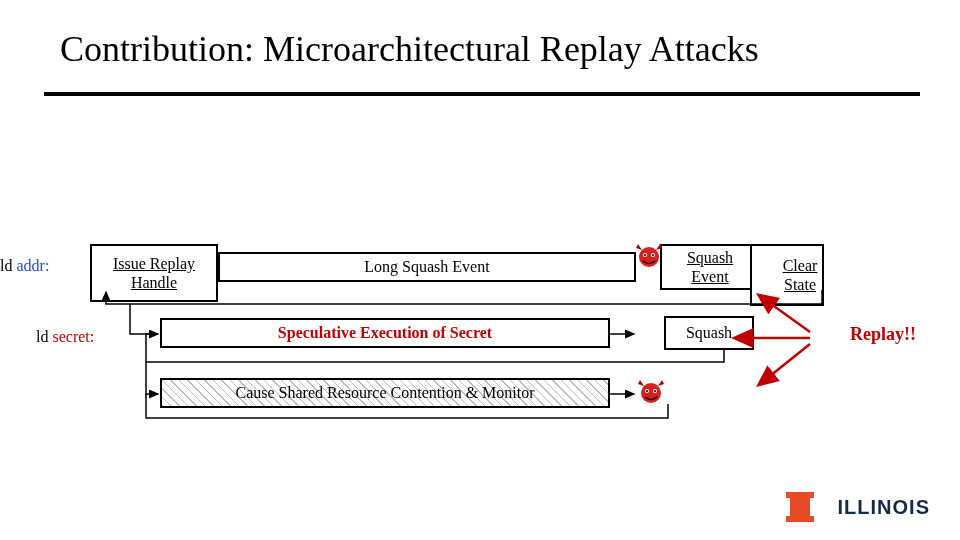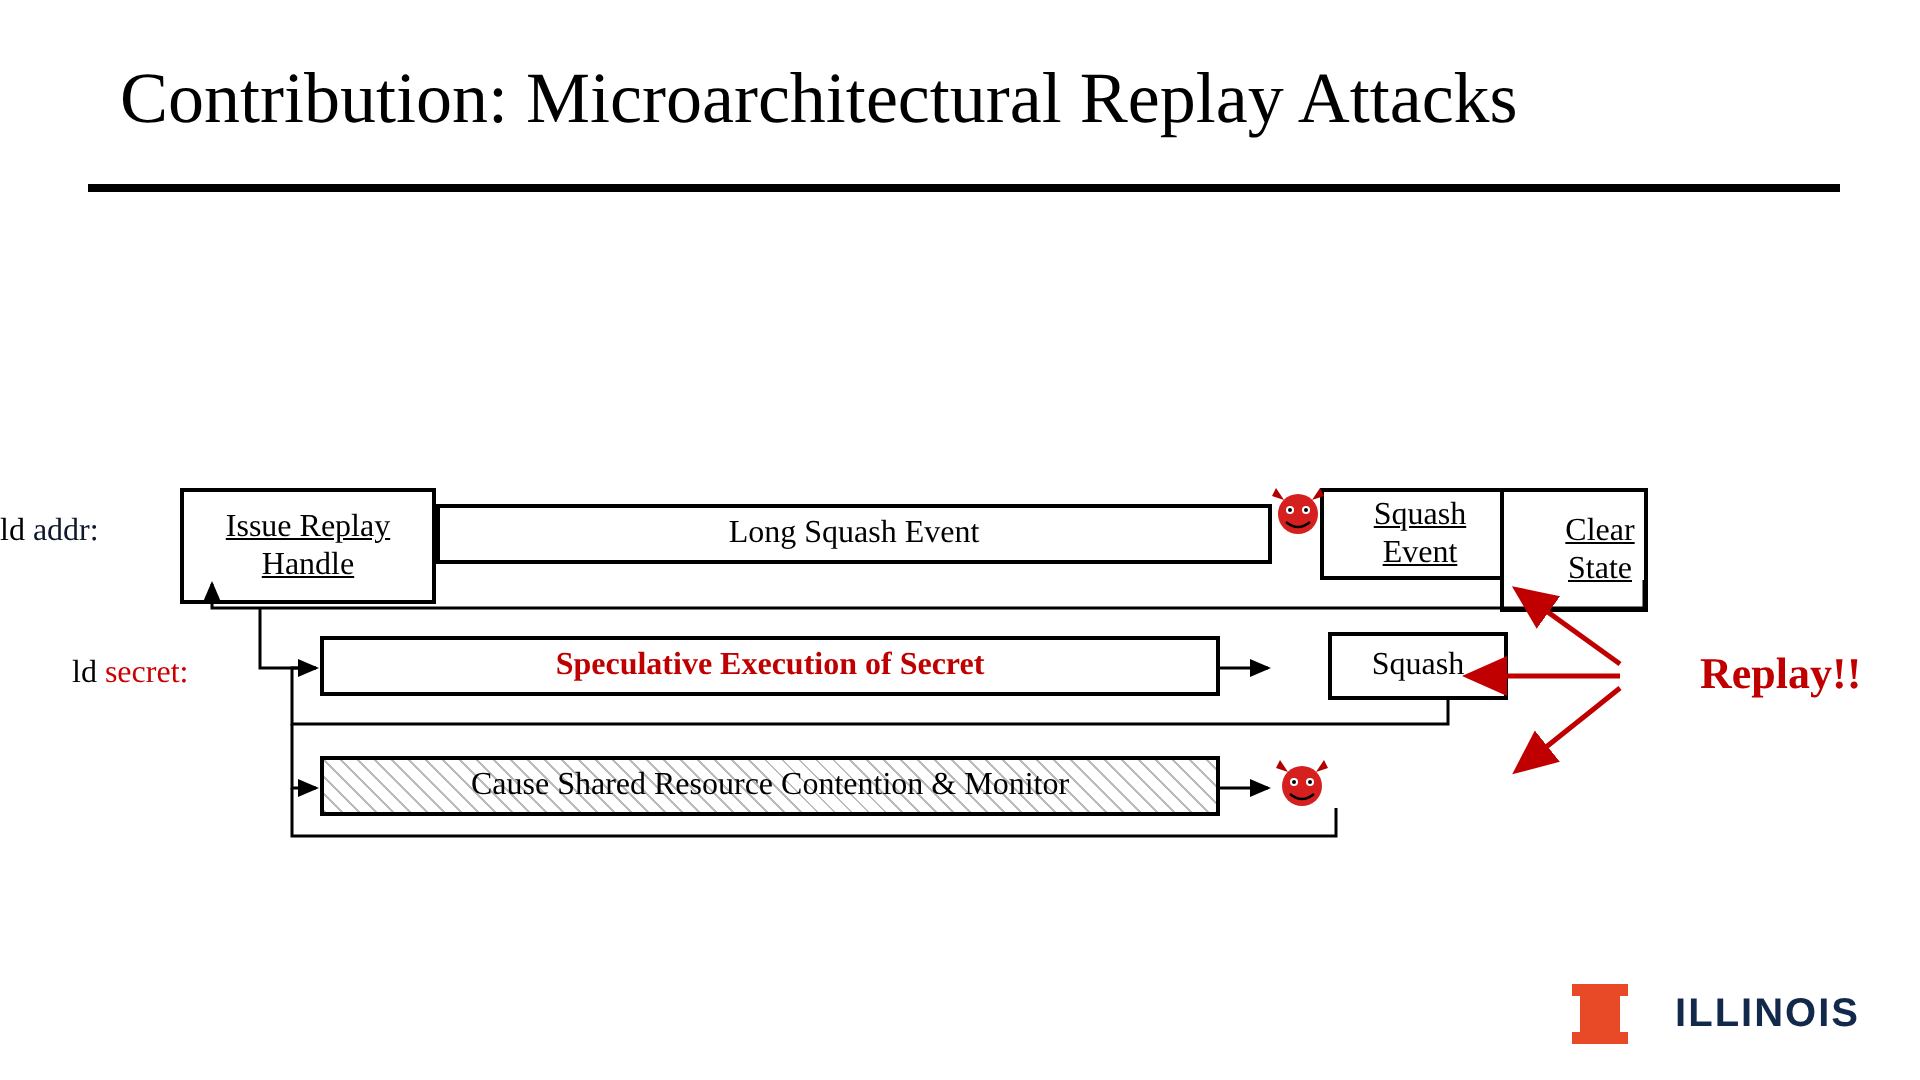--- a/index.html
+++ b/index.html
@@ -3,33 +3,33 @@
 <meta charset="utf-8">
 <style>
   * { box-sizing: border-box; margin: 0; padding: 0; }
   html, body { width: 960px; height: 540px; font-family: Georgia, 'Times New Roman', serif; background: #fff; color: #000; }
   .slide { position: relative; width: 960px; height: 540px; }
   .title { position: absolute; top: 28px; left: 60px; right: 40px; font-size: 36px; font-weight: 400; }
   .hr { position: absolute; top: 92px; left: 44px; width: 876px; height: 4px; background: #000; }
 
   .label { position: absolute; font-size: 16px; }
   .label .ld { color: #000; }
-  .label .addr { color: #0f172a; }
+  .label .addr { color: #1d4ed8; }
   .label .secret { color: #cc0000; }
 
   .box { position: absolute; border: 2px solid #000; background: #fff; display: flex; align-items: center; justify-content: center; text-align: center; font-size: 16px; line-height: 1.2; padding: 2px 6px; }
   .box.u { text-decoration: underline; }
   .box.red { color: #c00000; font-weight: 600; }
   .box.hatch {
     background-image: repeating-linear-gradient(45deg, #bbb 0, #bbb 1px, #fff 1px, #fff 6px);
   }
 
   .devil { position: absolute; width: 30px; height: 28px; }
 
-  .replay { position: absolute; font-size: 22px; font-weight: 700; color: #c00000; }
+  .replay { position: absolute; font-size: 18px; font-weight: 700; color: #c00000; }
 
   .logo { position: absolute; right: 30px; bottom: 18px; display: flex; align-items: center; gap: 8px; }
   .logo-i { width: 20px; height: 30px; background: #e84a27; position: relative; }
   .logo-i::before, .logo-i::after { content: ""; position: absolute; left: -4px; right: -4px; height: 6px; background: #e84a27; }
   .logo-i::before { top: 0; }
   .logo-i::after { bottom: 0; }
   .logo-text { font-family: Arial, sans-serif; font-weight: 700; font-size: 20px; color: #13294b; letter-spacing: 1px; padding-left: 20px; }
 
   svg.overlay { position: absolute; top: 0; left: 0; width: 960px; height: 540px; pointer-events: none; }
 </style>

